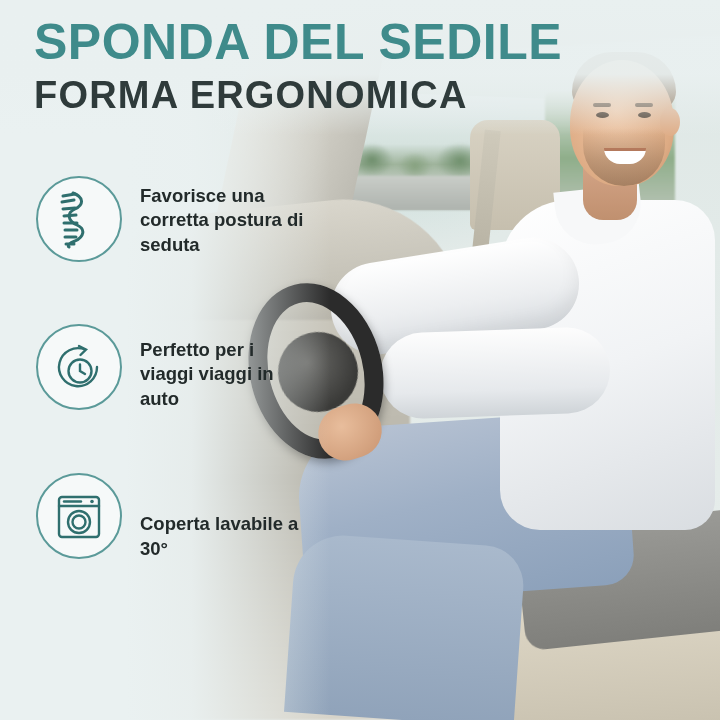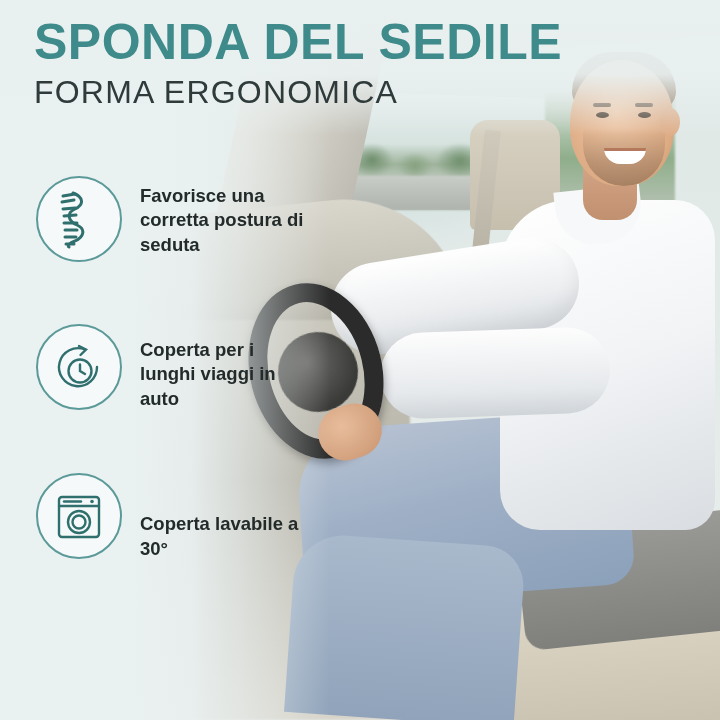--- a/index.html
+++ b/index.html
@@ -260,22 +260,22 @@
   .title {
     font-size: 50px;
     font-weight: bold;
     letter-spacing: 0.5px;
     color: #3f8b8b;
     line-height: 1.04;
     white-space: nowrap;
   }
   .subtitle {
     margin-top: 6px;
-    font-size: 32px;
-    font-weight: normal;
+    font-size: 38px;
+    font-weight: bold;
     letter-spacing: 1.2px;
     color: #2f3b3b;
     white-space: nowrap;
   }
 
   
   .features {
     position: absolute;
     left: 36px; top: 176px;
     width: 300px;
@@ -376,21 +376,21 @@
       <div class="badge">
         <svg width="54" height="54" viewBox="0 0 54 54">
           <g fill="none" stroke="#2f6f6e" stroke-width="2.4" stroke-linecap="round">
             <path d="M45 27 A19 19 0 1 1 33 9.5"></path>
             <path d="M27 6 L34 9.5 L28.5 15"></path>
             <circle cx="28" cy="31" r="11.5"></circle>
             <path d="M28 24.5 L28 31 L33 34"></path>
           </g>
         </svg>
       </div>
-      <div class="feature-text">Coperta per i lunghi viaggi in auto</div>
+      <div class="feature-text">Perfetto per i viaggi viaggi in auto</div>
     </div>
 
     <div class="feature">
       <div class="badge">
         <svg width="56" height="56" viewBox="0 0 56 56">
           <g fill="none" stroke="#2f6f6e" stroke-width="2.4" stroke-linecap="round" stroke-linejoin="round">
             <rect x="8" y="9" width="40" height="40" rx="3"></rect>
             <path d="M8 18 L48 18"></path>
             <circle cx="28" cy="34" r="11"></circle>
             <circle cx="28" cy="34" r="6.5"></circle>

